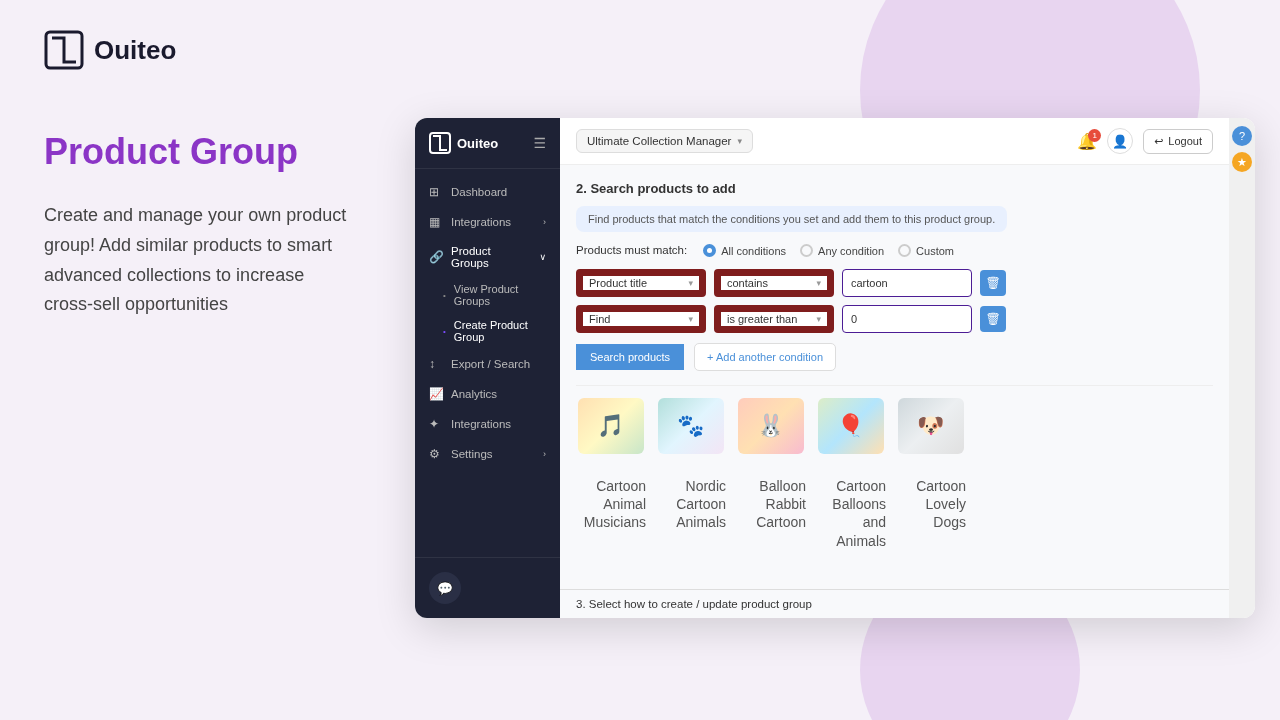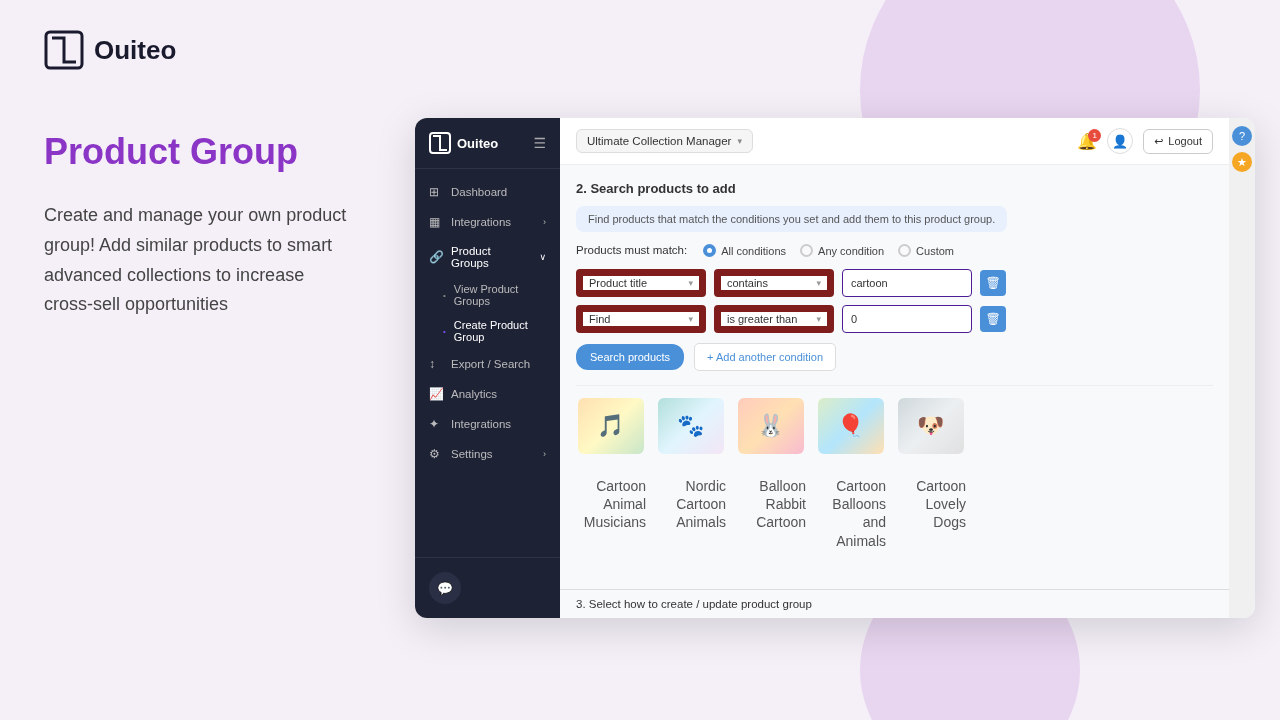--- a/index.html
+++ b/index.html
@@ -394,21 +394,21 @@
       align-items: center;
       gap: 10px;
       margin-top: 10px;
       margin-bottom: 14px;
     }
 
     .search-btn {
       background: #4a90d9;
       color: #fff;
       border: none;
-      border-radius: 12px;
+      border-radius: 0;
       padding: 7px 14px;
       font-size: 11px;
       font-weight: 500;
       cursor: pointer;
     }
 
     .add-condition-btn {
       display: flex;
       align-items: center;
       gap: 5px;

